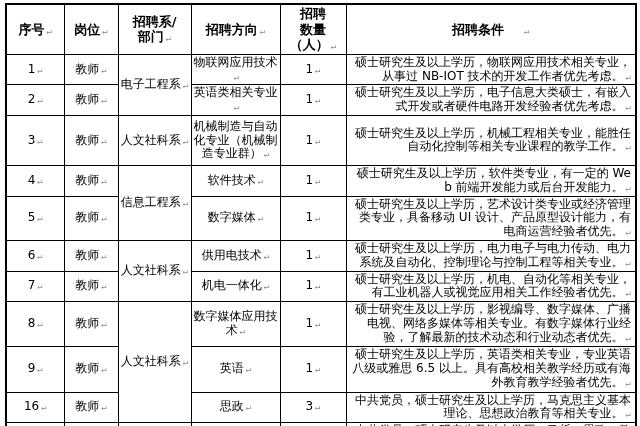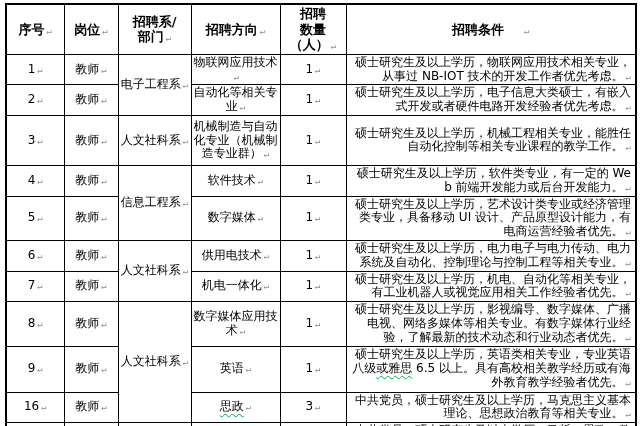--- a/index.html
+++ b/index.html
@@ -9,21 +9,21 @@
        margin:3px 0 0 5px;width:630px;border:2px solid #000;}
   th,td{border:1px solid #000;padding:1px 2px;font-size:12px;
        text-align:center;vertical-align:middle;line-height:1.15;
        word-break:break-all;}
   th{font-weight:bold;font-size:13px;line-height:1.2;}
   td.cond{text-align:right;padding:1px 4px;}
   .blk{display:block;}
   .mark{color:#8c8c8c;font-size:9px;margin-left:2px;
        font-family:"DejaVu Sans Mono",monospace;font-weight:normal;}
   .mark.gap{margin-left:20px;}
-  .wavy{text-decoration:underline;text-decoration-style:wavy;
+  .wavy{text-decoration-style:wavy;
        text-decoration-color:#00b050;text-decoration-thickness:1px;
        text-underline-offset:3px;}
 </style>
 </head>
 <body>
 
 <table class="recruit">
   <colgroup>
     <col style="width:58px">
       <col style="width:54px">
@@ -48,21 +48,21 @@
     <td><span>教师</span><span class="mark">↵</span></td>
     <td rowspan="2"><span>电子工程系</span><span class="mark">↵</span></td>
     <td><span>物联网应用技术</span><span class="mark">↵</span></td>
     <td><span>1</span><span class="mark">↵</span></td>
     <td class="cond"><span>硕士研究生及以上学历，物联网应用技术相关专业，从事过 NB-IOT 技术的开发工作者优先考虑。</span><span class="mark">↵</span></td>
   </tr>
 
   <tr style="height:26px">
     <td><span>2</span><span class="mark">↵</span></td>
     <td><span>教师</span><span class="mark">↵</span></td>
-    <td><span>自动化等相关专业</span><span class="mark">↵</span></td>
+    <td><span>英语类相关专业</span><span class="mark">↵</span></td>
     <td><span>1</span><span class="mark">↵</span></td>
     <td class="cond"><span>硕士研究生及以上学历，电子信息大类硕士，有嵌入式开发或者硬件电路开发经验者优先考虑。</span><span class="mark">↵</span></td>
   </tr>
 
   <tr style="height:50px">
     <td><span>3</span><span class="mark">↵</span></td>
     <td><span>教师</span><span class="mark">↵</span></td>
     <td><span>人文社科系</span><span class="mark">↵</span></td>
     <td><span>机械制造与自动化专业（机械制造专业群）</span><span class="mark">↵</span></td>
     <td><span>1</span><span class="mark">↵</span></td>

